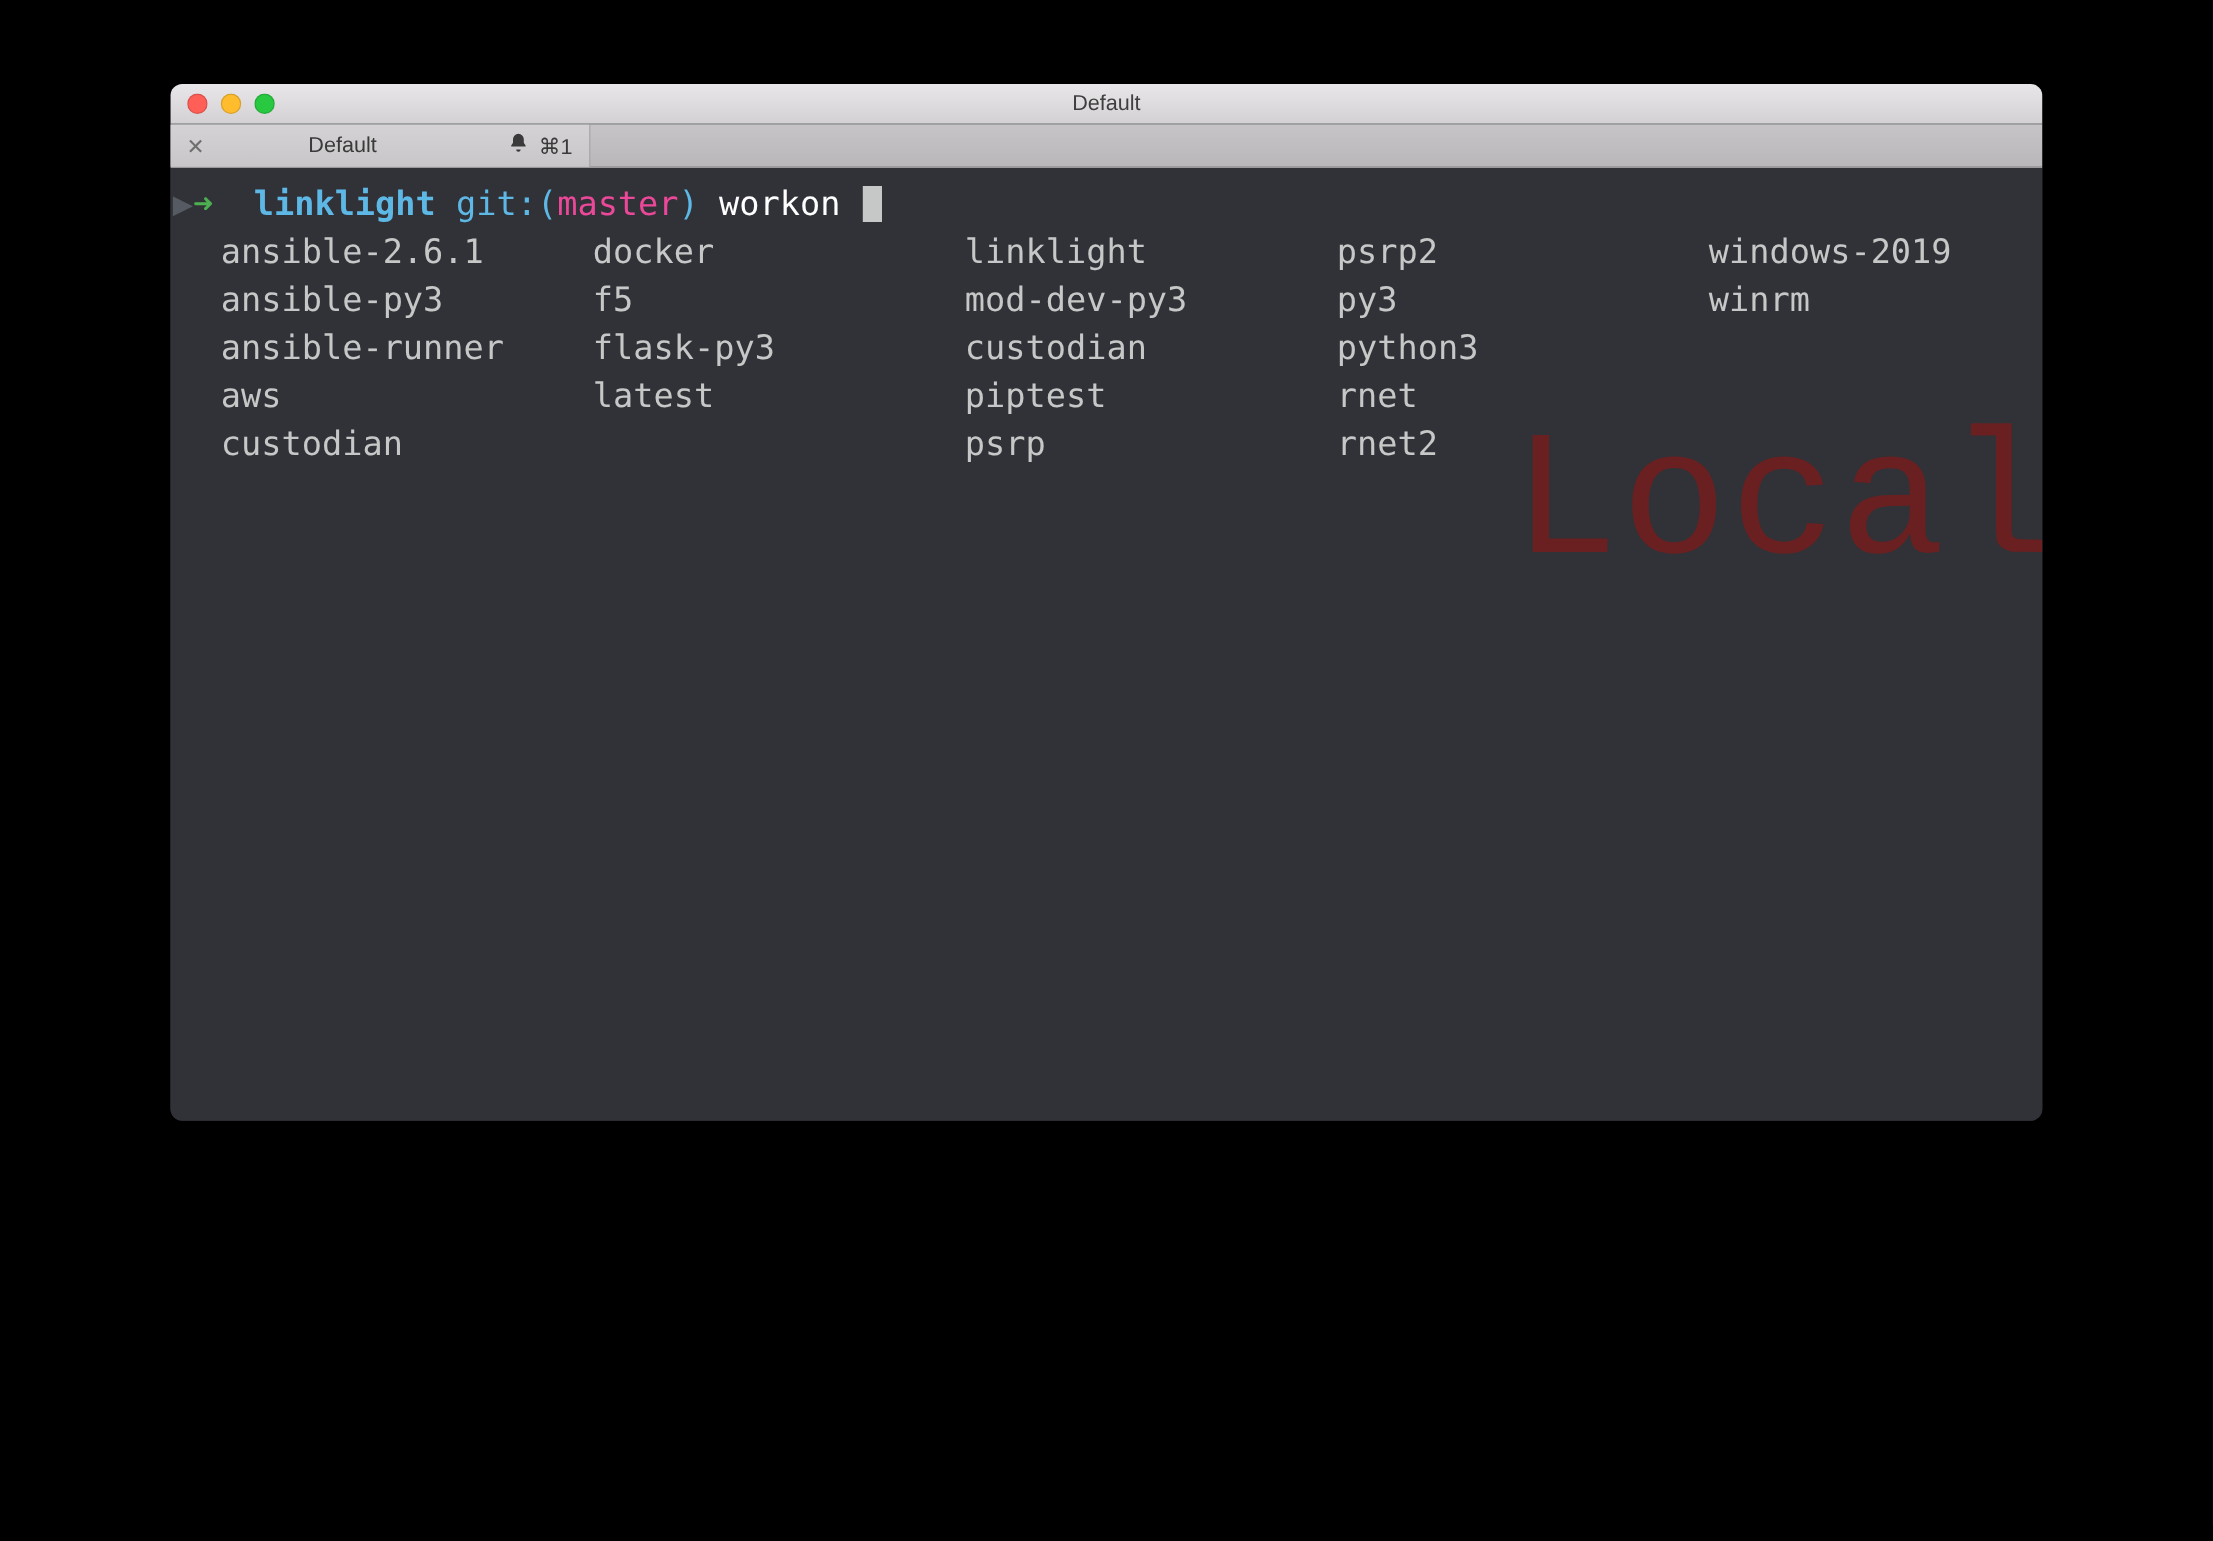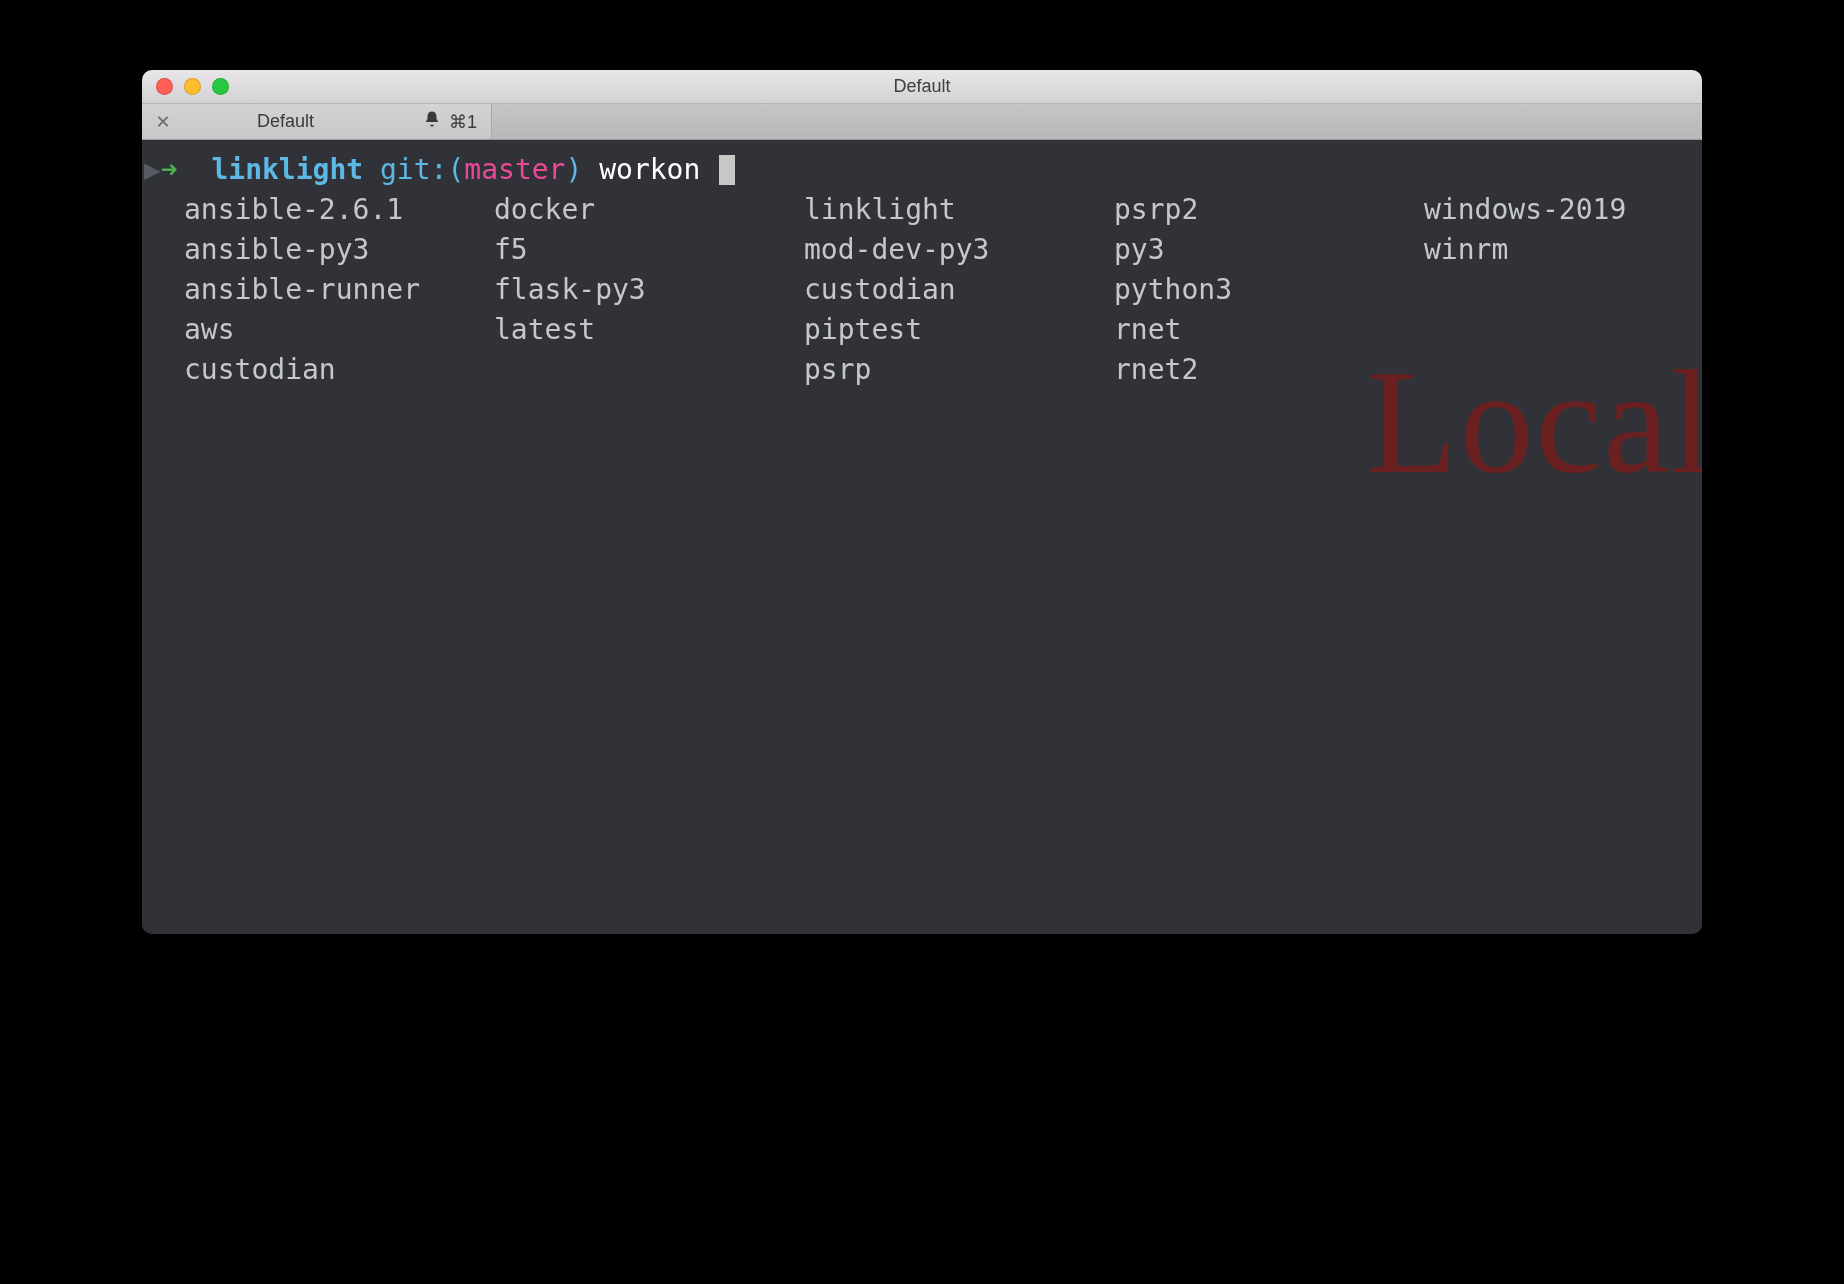--- a/index.html
+++ b/index.html
@@ -98,21 +98,21 @@
       font-family: "SF Mono", "Menlo", "Consolas", monospace;
       font-size: 28px;
       line-height: 40px;
       color: #c5c8c6;
       overflow: hidden;
     }
     .watermark {
       position: absolute;
       right: -12px;
       top: 208px;
-      font-family: Liberation Serif, serif;
+      font-family: Liberation Mono, monospace;
       font-size: 148px;
       font-weight: 400;
       color: #6a2020;
       letter-spacing: 2px;
       pointer-events: none;
       line-height: 1;
     }
     .prompt-line {
       display: flex;
       align-items: center;

